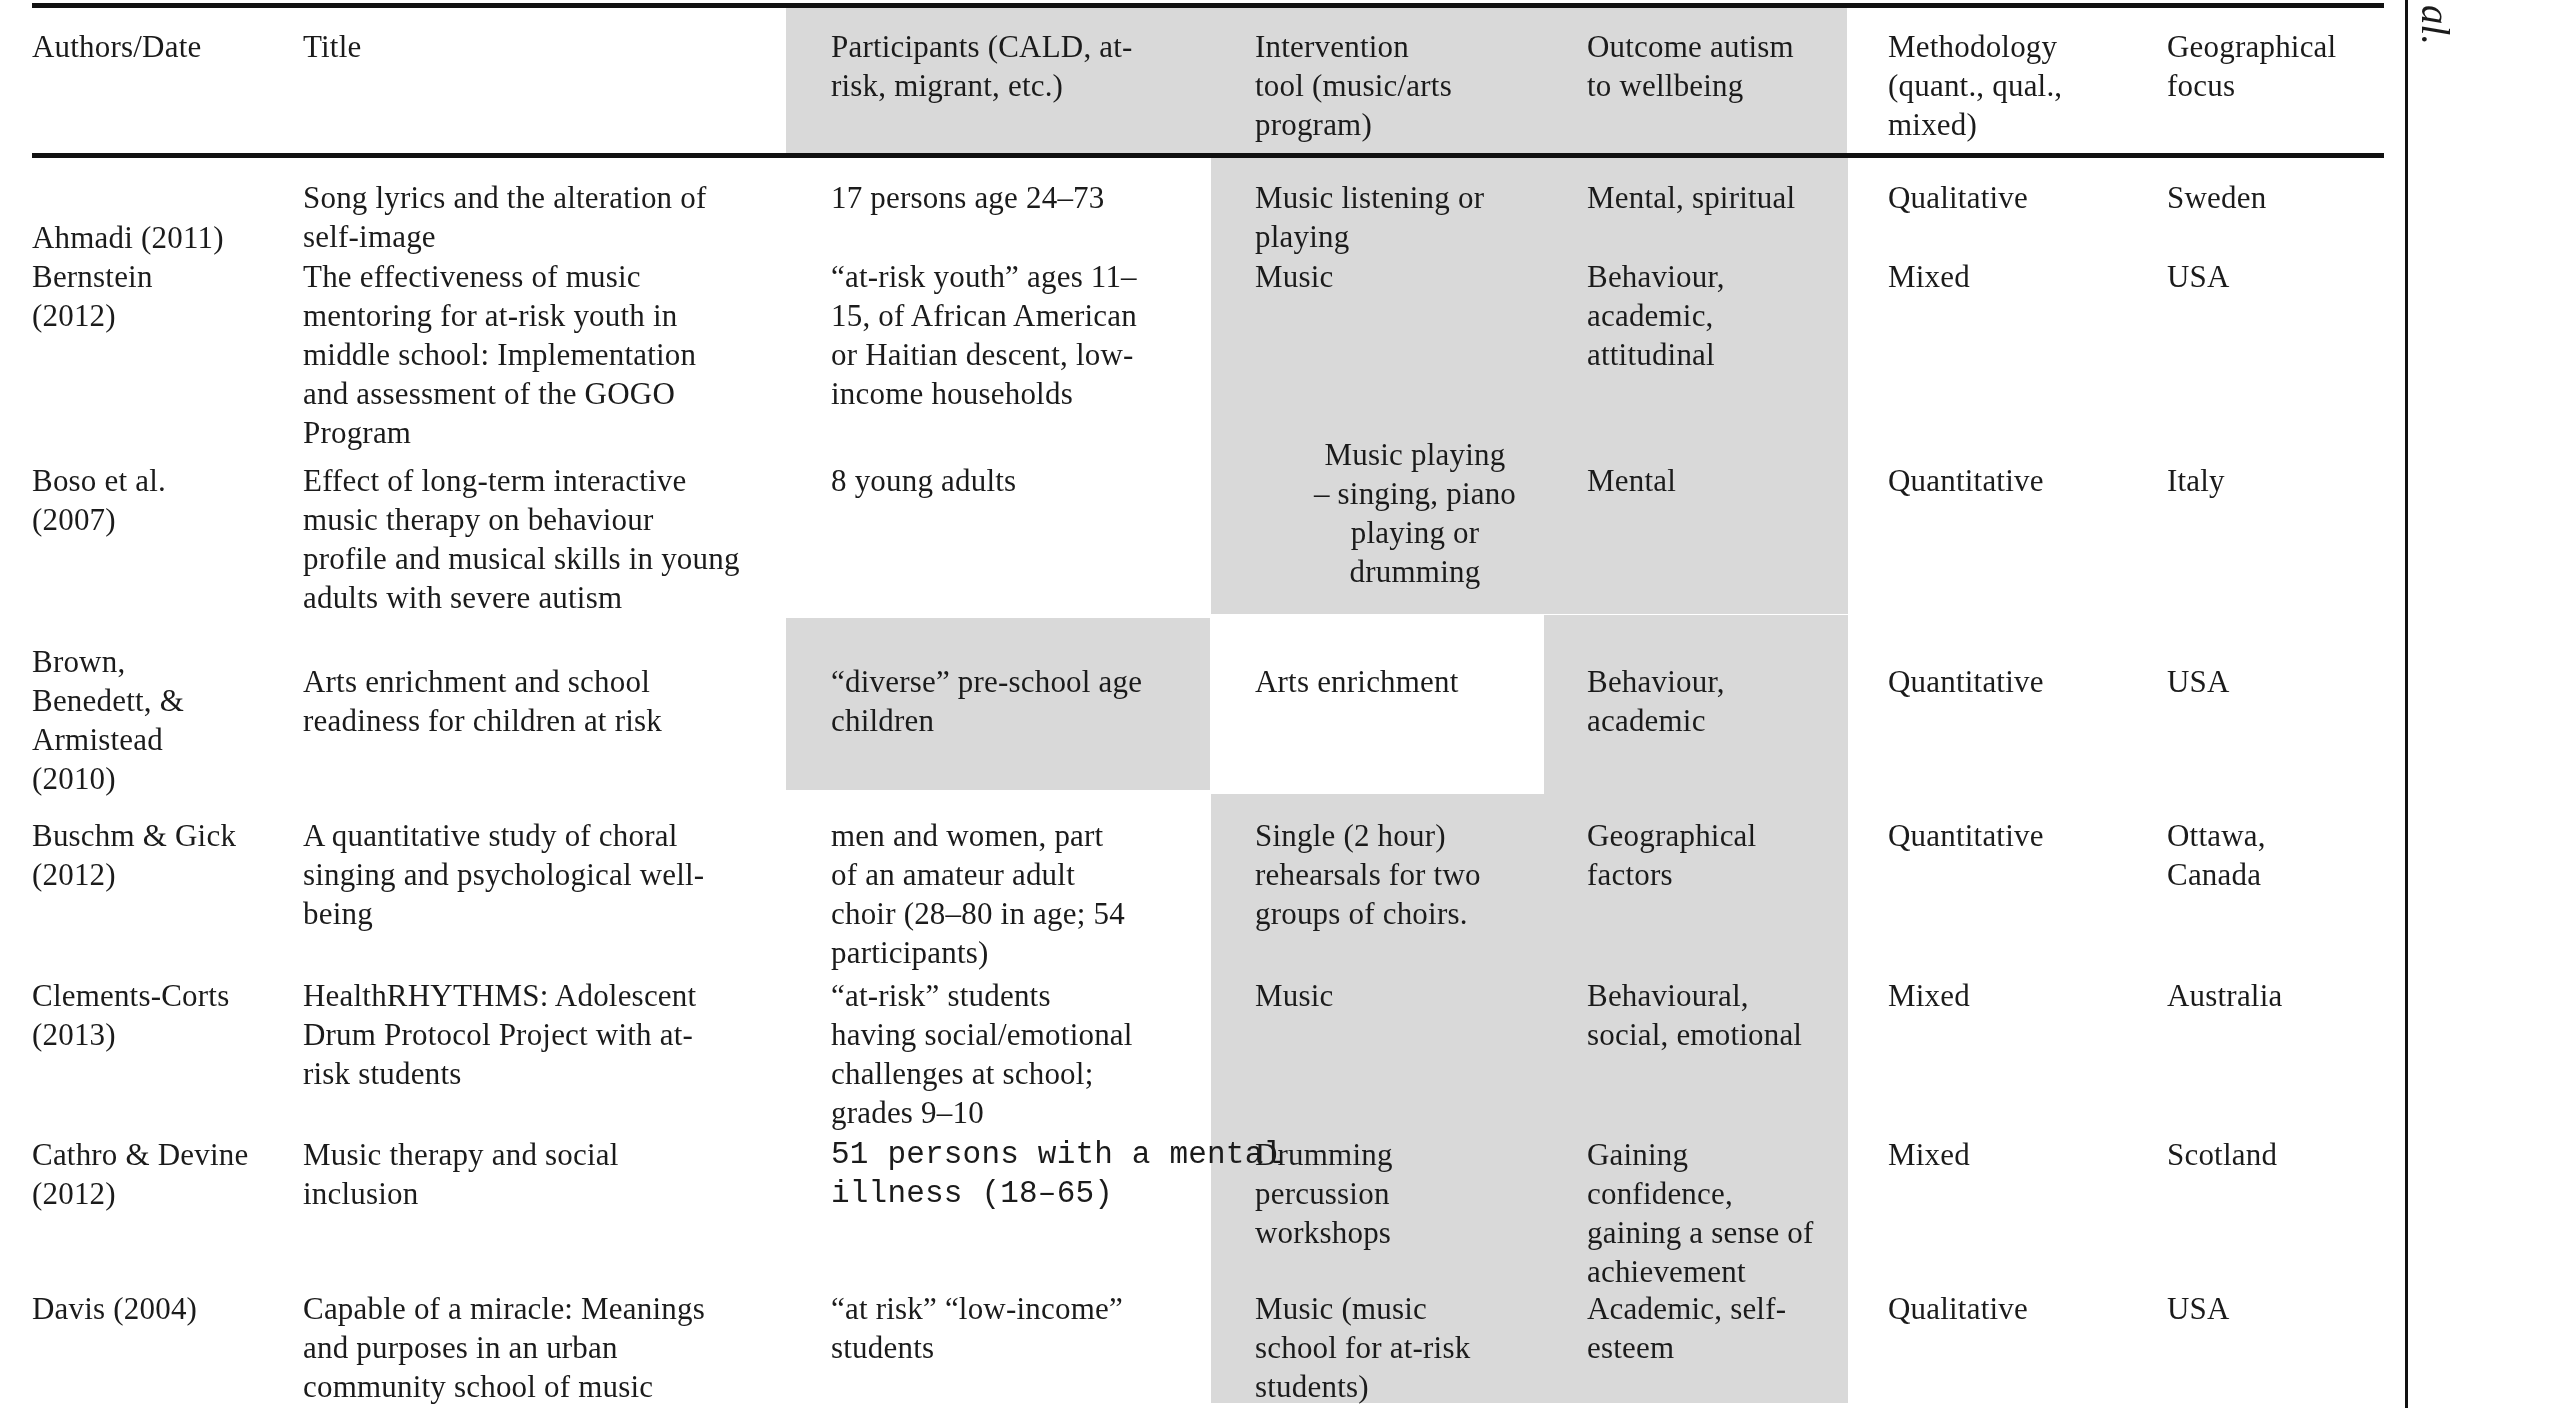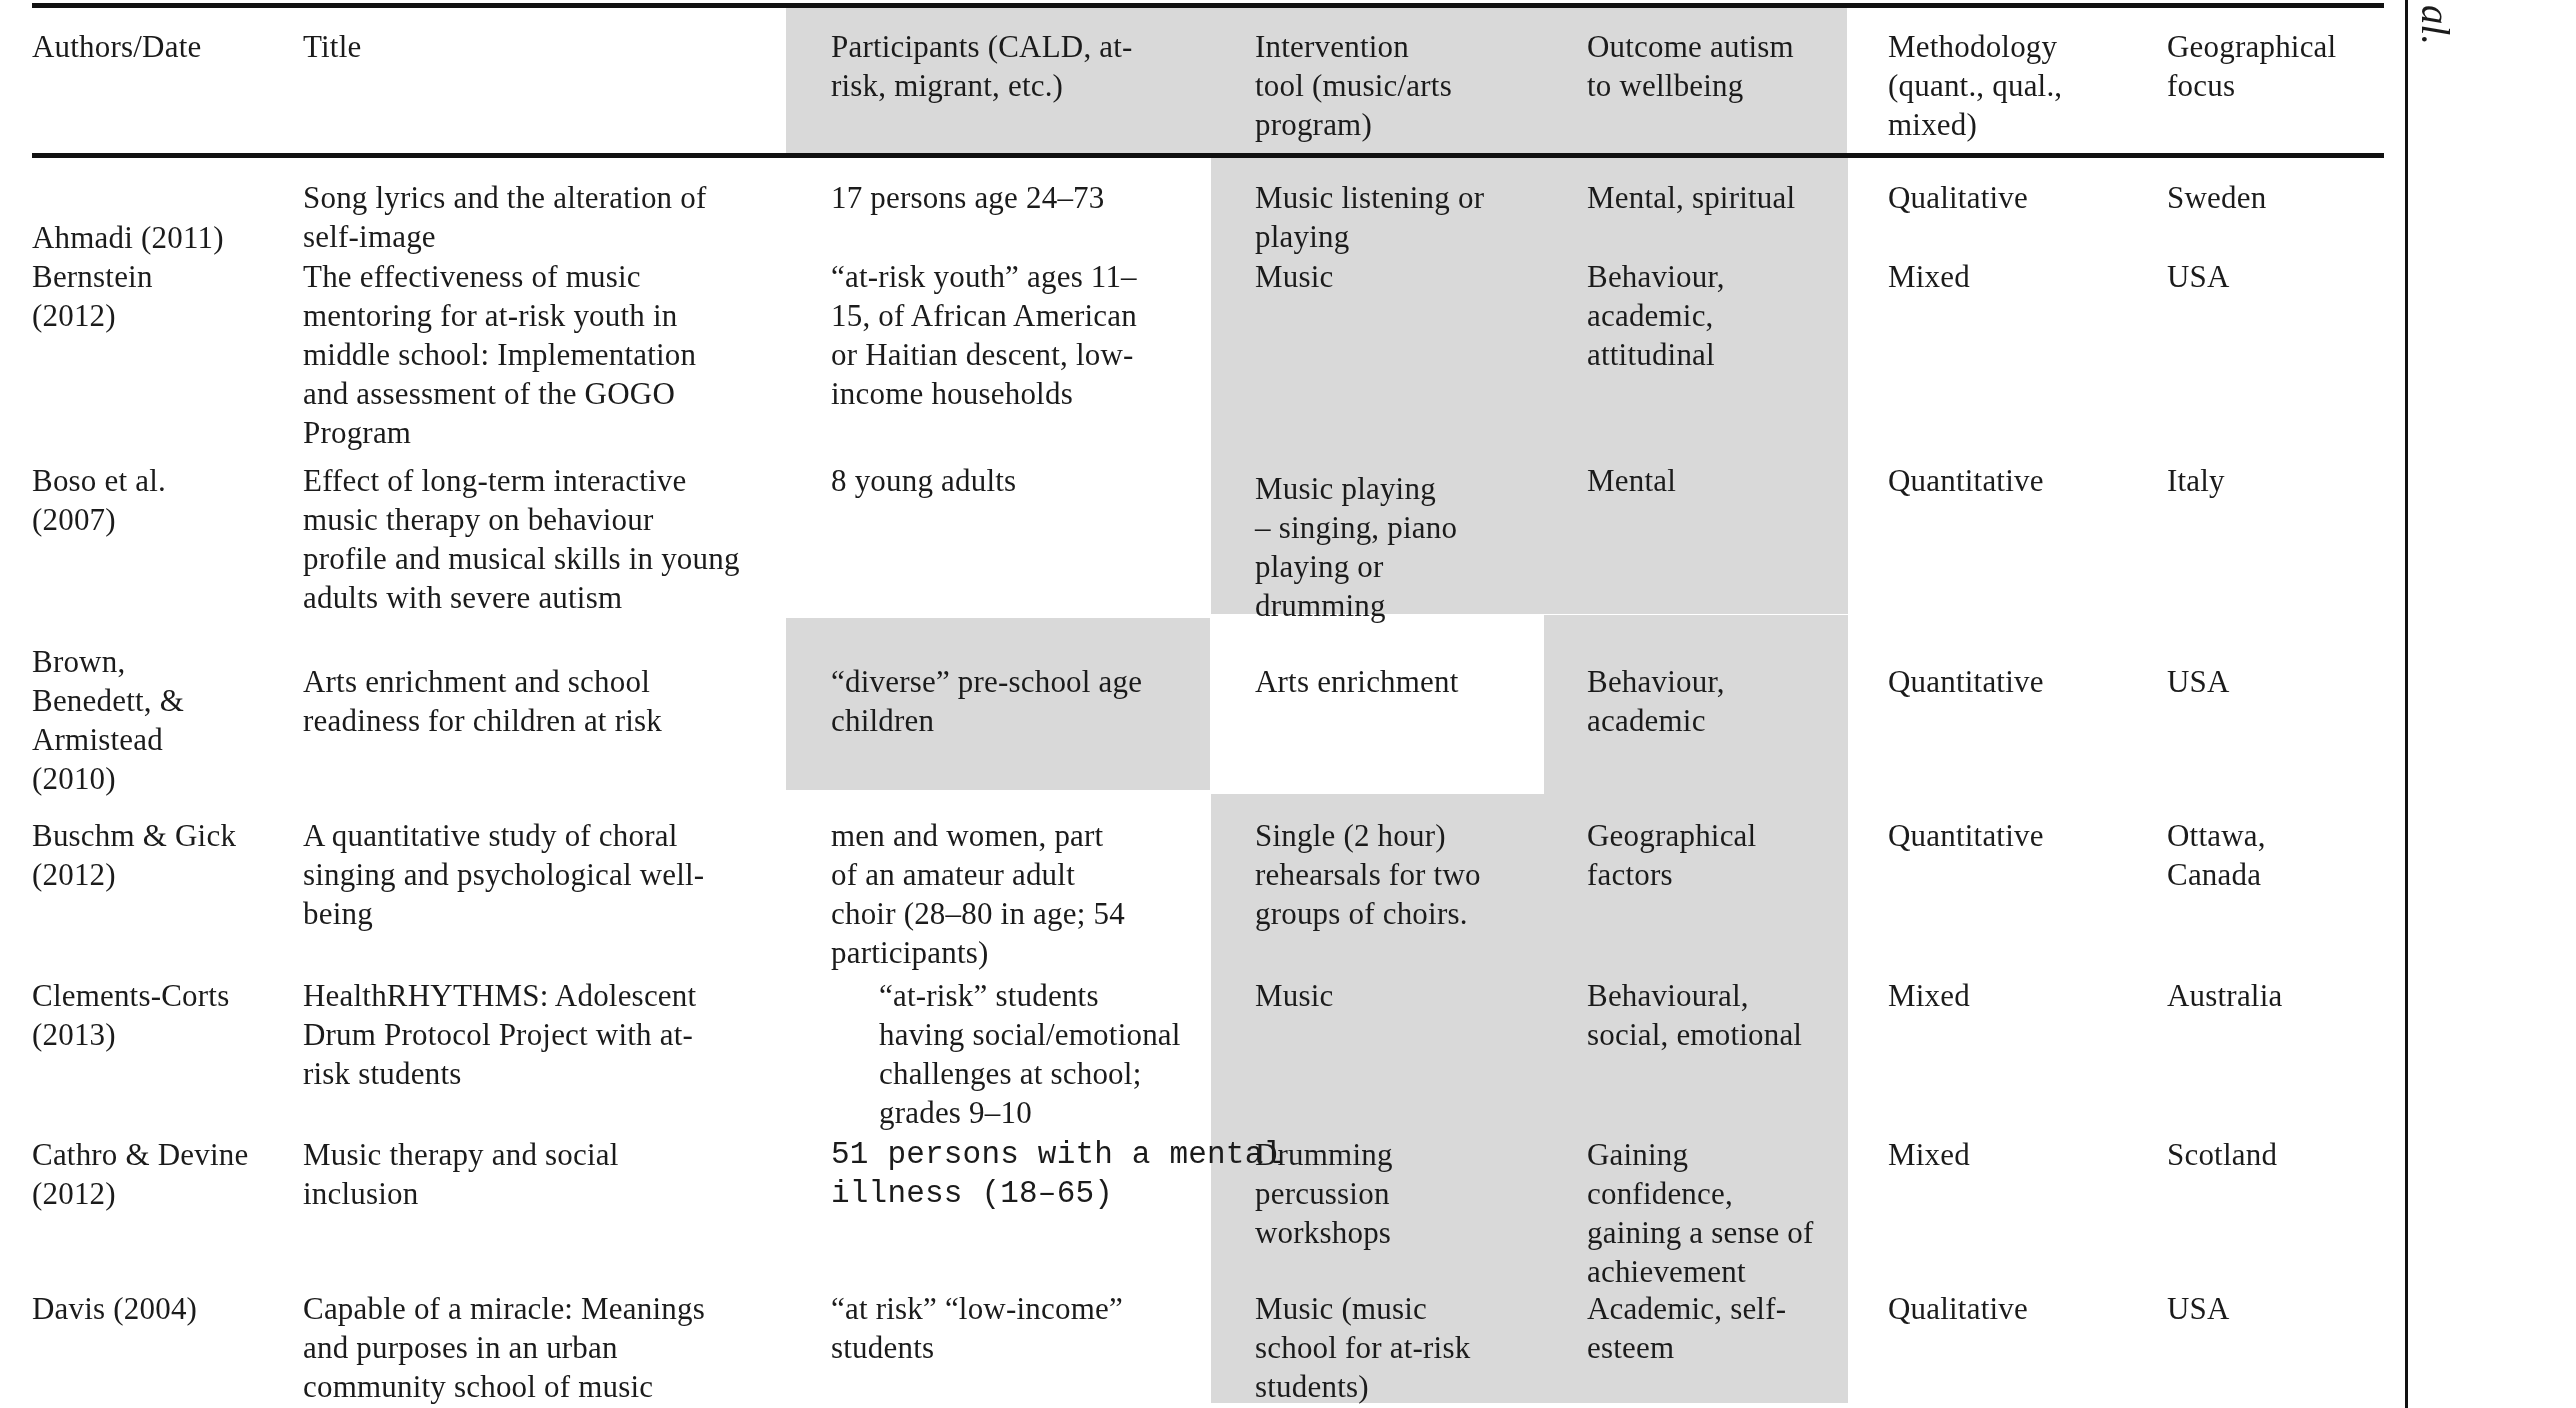--- a/index.html
+++ b/index.html
@@ -136,21 +136,21 @@
 attitudinal</div>
       <div class="cell col-methodology" style="top: 257px;">Mixed</div>
       <div class="cell col-geography" style="top: 257px;">USA</div>
       <div class="cell col-authors" style="top: 461px;">Boso et al.
 (2007)</div>
       <div class="cell col-title" style="top: 461px;">Effect of long-term interactive
 music therapy on behaviour
 profile and musical skills in young
 adults with severe autism</div>
       <div class="cell col-participants" style="top: 461px;">8 young adults</div>
-      <div class="cell col-intervention" style="top: 469px;">Music playing
+      <div class="cell col-intervention" style="top: 435px; text-align: center;">Music playing
 – singing, piano
 playing or
 drumming</div>
       <div class="cell col-outcome" style="top: 461px;">Mental</div>
       <div class="cell col-methodology" style="top: 461px;">Quantitative</div>
       <div class="cell col-geography" style="top: 461px;">Italy</div>
       <div class="cell col-authors" style="top: 642px;">Brown,
 Benedett, &amp;
 Armistead
 (2010)</div>
@@ -178,21 +178,21 @@
       <div class="cell col-outcome" style="top: 816px;">Geographical
 factors</div>
       <div class="cell col-methodology" style="top: 816px;">Quantitative</div>
       <div class="cell col-geography" style="top: 816px;">Ottawa,
 Canada</div>
       <div class="cell col-authors" style="top: 976px;">Clements-Corts
 (2013)</div>
       <div class="cell col-title" style="top: 976px;">HealthRHYTHMS: Adolescent
 Drum Protocol Project with at-
 risk students</div>
-      <div class="cell col-participants" style="top: 976px; margin-left: 48px;">“at-risk” students
+      <div class="cell col-participants" style="top: 976px;">“at-risk” students
 having social/emotional
 challenges at school;
 grades 9–10</div>
       <div class="cell col-intervention" style="top: 976px;">Music</div>
       <div class="cell col-outcome" style="top: 976px;">Behavioural,
 social, emotional</div>
       <div class="cell col-methodology" style="top: 976px;">Mixed</div>
       <div class="cell col-geography" style="top: 976px;">Australia</div>
       <div class="cell col-authors" style="top: 1135px;">Cathro &amp; Devine
 (2012)</div>

